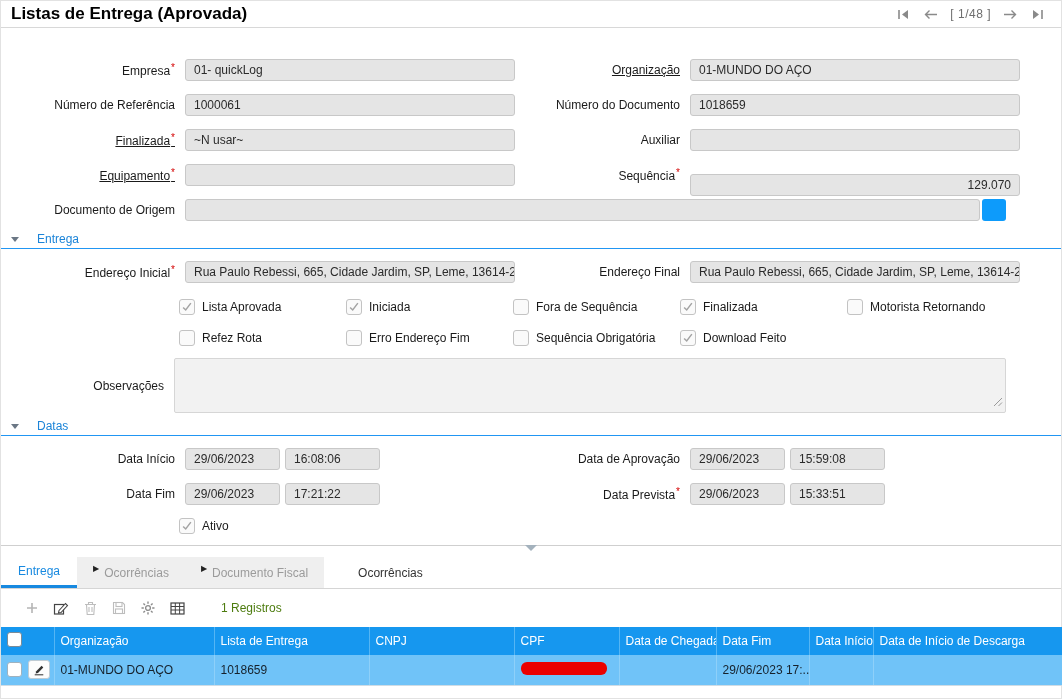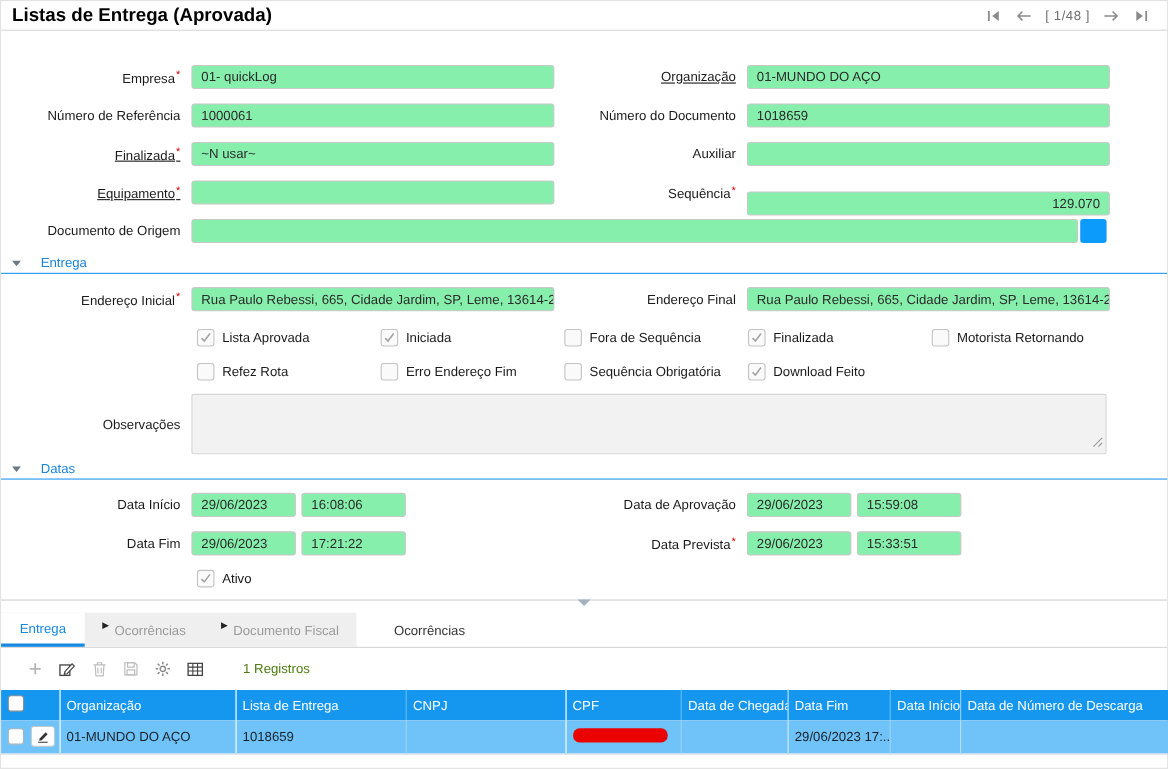--- a/index.html
+++ b/index.html
@@ -10,29 +10,29 @@
   
   .titlebar { height: 27px; display: flex; align-items: center; justify-content: space-between;
     padding: 0 14px 0 10px; border-bottom: 1px solid #d8d8d8; }
   .titlebar .title { font-weight: bold; font-size: 17px; color: #000; }
   .pager { display: flex; align-items: center; gap: 10px; color: #6e6e6e; }
   .pager .navbtn { width: 18px; height: 16px; display: flex; align-items: center; justify-content: center; cursor: pointer; }
   .pager .count { color: #6e6e6e; letter-spacing: .5px; }
 
   
   .form { padding: 31px 55px 0 0; }
-  .frow { display: flex; align-items: center; height: 22px; margin-bottom: 13px; }
+  .frow { display: flex; align-items: center; height: 22px; margin-bottom: 13px; padding-left: 11px; }
   .half-l { width: 503px; display: flex; align-items: center; flex: none; }
   .half-r { flex: 1; display: flex; align-items: center; }
   .lab { width: 168px; flex: none; text-align: right; padding-right: 5px; white-space: nowrap; }
   .half-r .lab { width: 170px; }
   .lab .lab-text { color: #1a1a1a; }
   .link .lab-text { text-decoration: underline; cursor: pointer; }
   .required .lab-text::after { content: "*"; color: #d40000; font-size: 10px; vertical-align: 4px; margin-left: 1px; }
-  .fld { height: 22px; background: #86efac; border: 1px solid #c8c8c8; border-radius: 3px;
+  .fld { height: 22px; background: #e5e5e5; border: 1px solid #c8c8c8; border-radius: 3px;
     padding: 0 8px; display: flex; align-items: center; color: #2b2b2b; overflow: hidden; white-space: nowrap; }
   .w330 { width: 330px; }
   .w95 { width: 95px; }
   .grow { flex: 1; }
   .num { justify-content: flex-end; margin-top: 20px; }
   .gap5 { margin-left: 5px; }
   .lookup-btn { width: 24px; height: 22px; background: #0d9bfb; border: none; border-radius: 3px; margin-left: 2px; cursor: pointer; flex: none; }
 
   
   .section-hd { display: flex; align-items: center; height: 15px; margin: 8px 0 10px 0;
@@ -417,21 +417,21 @@
     <thead>
       <tr>
         <th class="selcol"><span class="th-cb" style="display:inline-block"></span></th>
         <th>Organização</th>
         <th>Lista de Entrega</th>
         <th>CNPJ</th>
         <th>CPF</th>
         <th>Data de Chegada</th>
         <th>Data Fim</th>
         <th>Data Início</th>
-        <th>Data de Número de Descarga</th>
+        <th>Data de Início de Descarga</th>
       </tr>
     </thead>
     <tbody>
       <tr>
         <td class="selcol">
           <span class="rowtools">
             <span class="row-cb"></span>
             <span class="row-edit">
               <svg width="12" height="12" viewBox="0 0 14 14">
                   <path d="M3 11 L3.8 8.4 L10 2 L12 4 L5.8 10.4 Z" fill="#333"></path>

